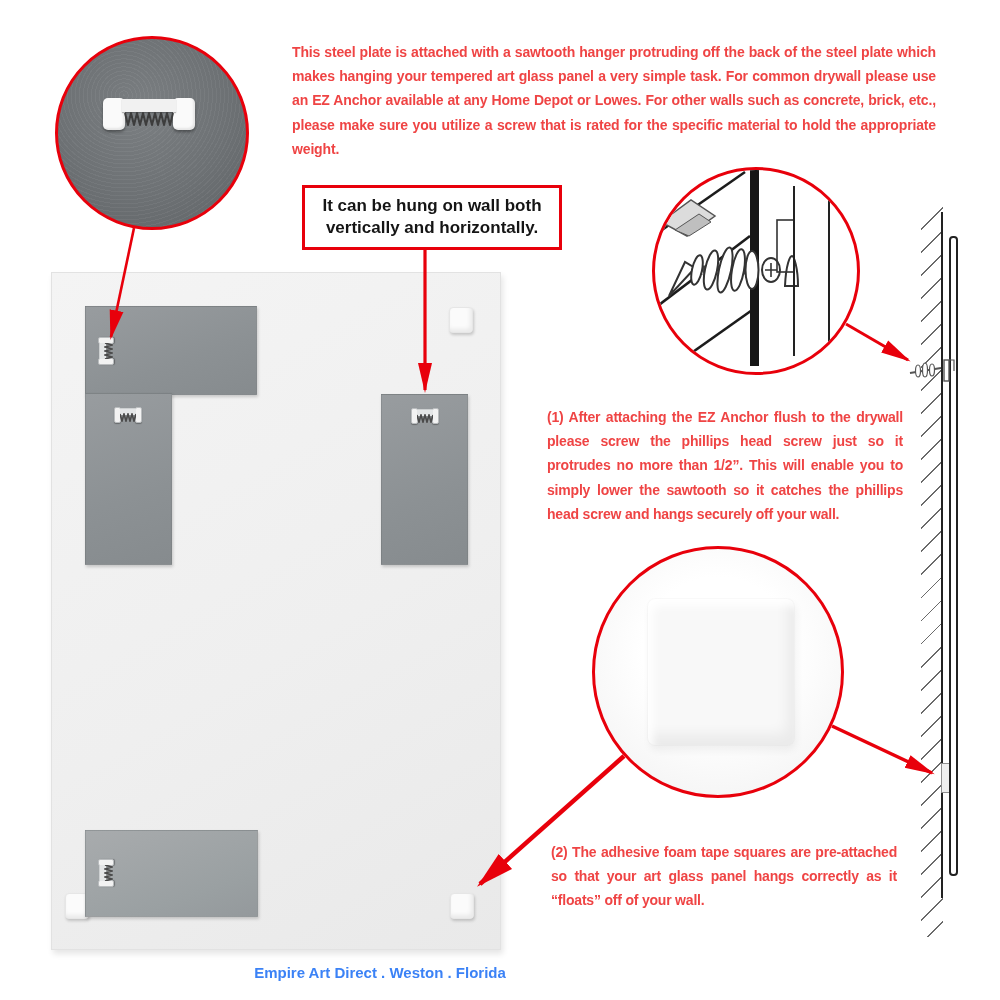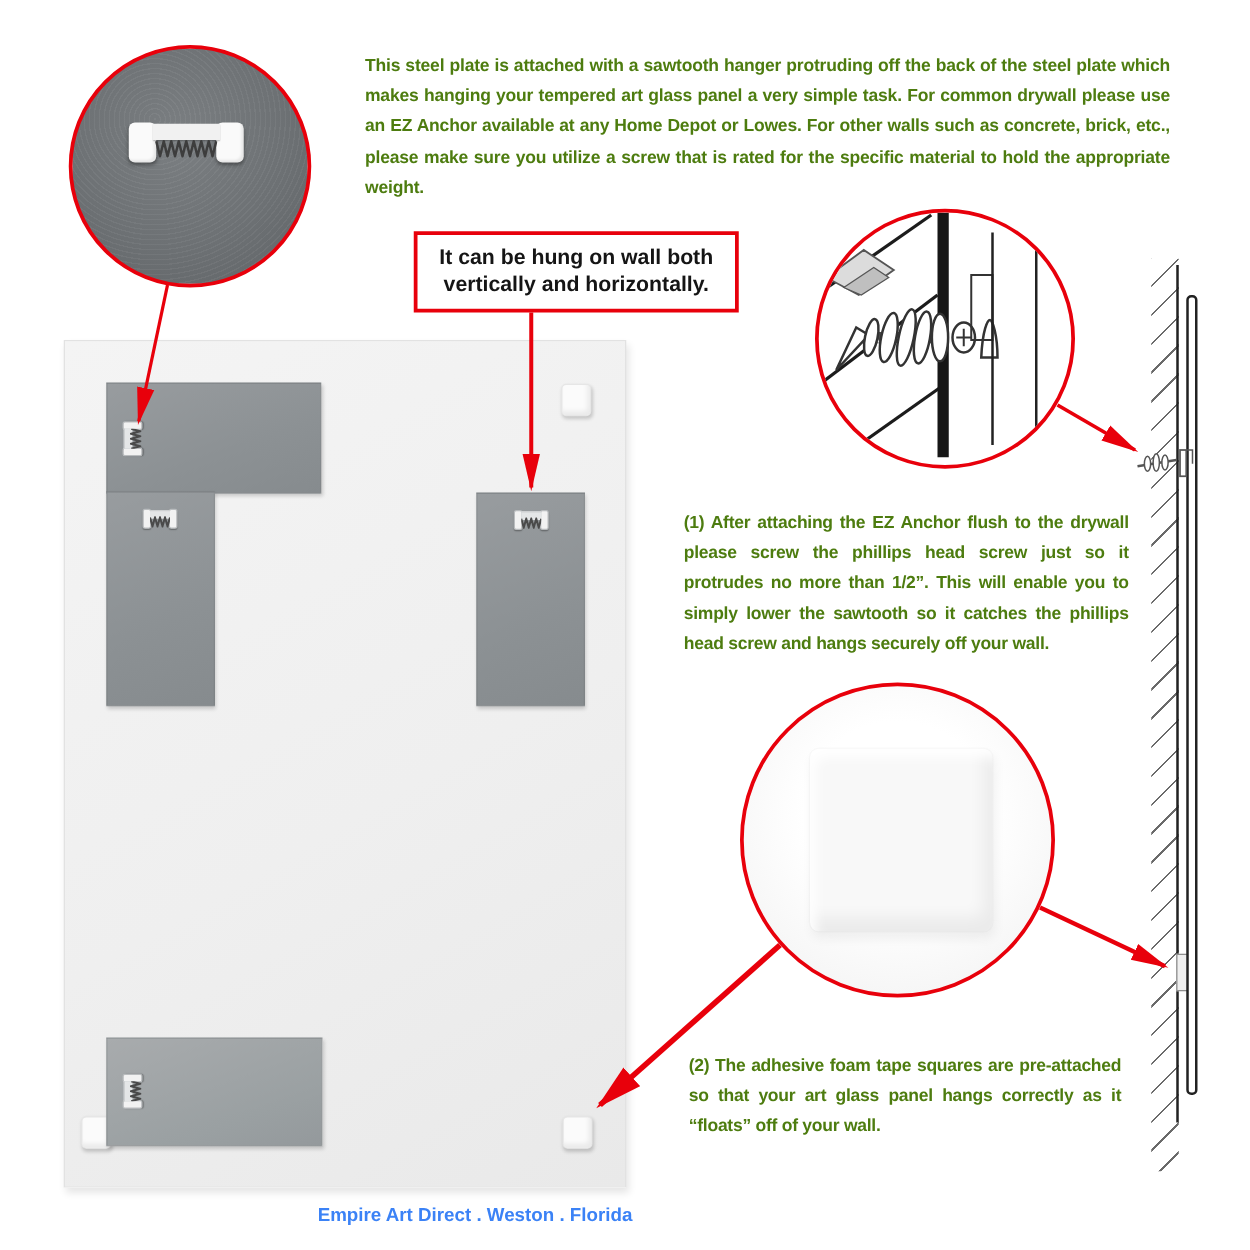--- a/index.html
+++ b/index.html
@@ -2,29 +2,29 @@
 <html style="--red: #e8000b; --plate: #8f9396; --panel: #f0f0f0; --insetgray: #6d7174;"><head>
 <meta charset="utf-8">
 <style>
   :root{ --red:#e8000b; --plate:#8f9396; --panel:#f0f0f0; --insetgray:#6d7174; }
   html,body{margin:0;padding:0;background:#fff;}
   #canvas{position:relative;width:1000px;height:1000px;background:#fff;overflow:hidden;
           font-family:"Liberation Sans", sans-serif;color:#111;}
   .abs{position:absolute;}
 
   
-  .para{font-weight:bold;font-size:14px;line-height:24.2px;text-align:justify;letter-spacing:-0.15px;color:#4d7c0f;}
+  .para{font-weight:bold;font-size:14px;line-height:24.2px;text-align:justify;letter-spacing:-0.15px;color:#ef4444;}
   #intro{left:292px;top:40px;width:644px;}
   #step1{left:547px;top:405px;width:356px;letter-spacing:-0.2px;}
   #step2{left:551px;top:840px;width:346px;letter-spacing:-0.2px;}
   #brand{left:240px;top:964px;width:280px;text-align:center;font-weight:bold;font-size:15px;color:#3b82f6;}
 
   
   #callout{left:302px;top:185px;width:250px;border:3px solid var(--red);background:#fff;
-           padding:7px 2px 8px 2px;text-align:center;font-weight:bold;font-size:17px;line-height:22px;color:#151515;margin-left:29px;}
+           padding:7px 2px 8px 2px;text-align:center;font-weight:bold;font-size:17px;line-height:22px;color:#151515;}
 
   
   #inset1{left:55px;top:36px;width:188px;height:188px;border:3px solid var(--red);border-radius:50%;
           background:
             repeating-radial-gradient(circle at 35% 30%, rgba(255,255,255,0.05) 0 1px, transparent 1px 4px),
             radial-gradient(circle at 45% 38%, #7b7f82 0%, #6d7174 55%, #5f6366 100%);}
   #inset1 .hanger{position:absolute;left:45px;top:59px;width:92px;height:34px;display:flex;}
   #inset1 .tabL,#inset1 .tabR{width:22px;height:32px;background:#fafafa;border-radius:5px;
           box-shadow:0 2px 3px rgba(0,0,0,0.35), inset -2px -2px 2px rgba(0,0,0,0.08);}
   #inset1 .mid{flex:1;position:relative;}

